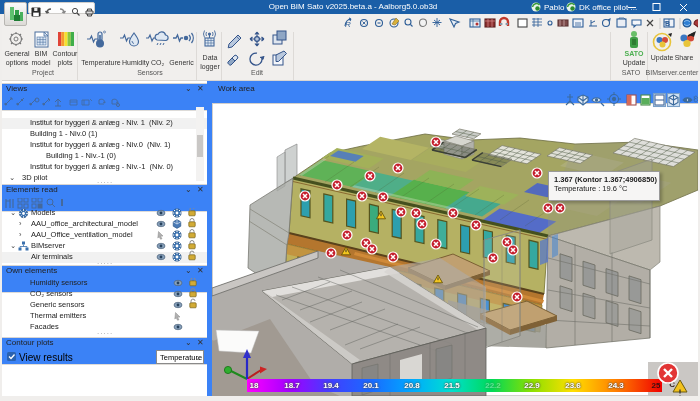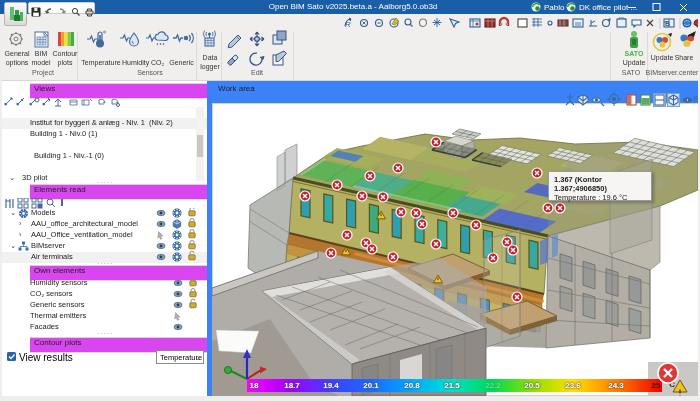--- a/index.html
+++ b/index.html
@@ -12,29 +12,29 @@
 #quickbar { position:absolute; left:28px; top:2px; width:67px; height:12px; background:#fdfdfd; border:1px solid #cfcdca; border-radius:2px; z-index:5; }
 #title-text { position:absolute; left:228px; top:2px; width:250px; color:#fff; font-size:8px; text-align:center; }
 .tb-right { position:absolute; color:#fff; font-size:8px; }
 
 #ribbon { position:absolute; left:2px; top:14px; width:696px; height:67px; background:#f1efed; border-bottom:1px solid #d8d5d2; }
 .gsep { position:absolute; width:1px; height:58px; background:#dddad7; top:5px; }
 .glabel { position:absolute; top:55px; font-size:7px; color:#555; text-align:center; }
 .blabel { position:absolute; font-size:7px; color:#333; text-align:center; line-height:8.5px; }
 
 #leftcol { position:absolute; left:2px; top:81px; width:205px; height:315px; background:#fff; }
-.phead { position:absolute; left:0; width:205px; height:16px; background:#d946ef; border-top:1px solid #d8d5d2; border-bottom:1px solid #dddbd8; font-size:8px; color:#222; padding:0 0 0 4px;margin-left:28px; }
+.phead { position:absolute; left:0; width:205px; height:28px; background:#3b82f6; border-top:1px solid #d8d5d2; border-bottom:1px solid #dddbd8; font-size:8px; color:#222; padding:0 0 0 4px; }
 .phx { position:absolute; top:0px; font-size:8px; color:#333; }
 .trow { position:absolute; left:0; width:205px; height:11px; font-size:7.5px; color:#222; white-space:nowrap; }
 .trow span.t { position:absolute; top:0px; }
 
 #workarea { position:absolute; left:207px; top:81px; width:491px; height:315px; background:#3b82f6; }
 #watab { position:absolute; left:11px; top:3px; font-size:8px; color:#222; }
 #viewport { position:absolute; left:5px; top:22px; width:486px; height:293px; background:#fff; border:1px solid #d2cfcc; border-right:none; }
-#tooltip { position:absolute; left:341px; top:90px; width:104px; height:30px; background:#f6f5f4; border:1px solid #999; box-shadow:2px 2px 3px rgba(0,0,0,0.25); z-index:20; font-size:7.5px; color:#1a1a1a; padding:3px 0 0 5px; }
+#tooltip { position:absolute; left:341px; top:90px; width:112px; height:30px; background:#f6f5f4; border:1px solid #999; box-shadow:2px 2px 3px rgba(0,0,0,0.25); z-index:20; font-size:7.5px; color:#1a1a1a; padding:3px 0 0 5px; }
 #colorbar { position:absolute; left:40px; top:298px; width:415px; height:13px; z-index:15;
   background:linear-gradient(to right,#ff00ff 0%,#a000ff 10.6%,#4040ff 20.2%,#1a6aff 29.9%,#00a8ff 39.5%,#00e0cf 49.2%,#00d957 59%,#8ce000 68.6%,#ffdf00 78.5%,#ff7f00 88.9%,#f00000 100%);}
 .cbl { position:absolute; top:2px; transform:translateX(-50%); color:#fff; font-size:8px; font-weight:bold; text-shadow:0 0 2px #555,0 0 2px #555; }
 </style>
 </head>
 <body>
 <svg width="0" height="0" style="position:absolute;">
   <defs>
     <g id="i-eye">
         <ellipse rx="4" ry="2.7" fill="#8aa3bd" stroke="#4a6078" stroke-width="0.7"></ellipse>
@@ -301,22 +301,28 @@
         <path d="M108 3c3-2 6 0 6 3l-2-1M108 3v4h5" stroke-width="0.9"></path>
         <circle cx="114" cy="8" r="1.5"></circle>
       </g>
     </svg>
     <div class="trow" style="top:37px;background:#f1f1f1;">
       <span class="t" style="left:28px;">Institut for byggeri &amp; anlæg - Niv. 1&nbsp;&nbsp;(Niv. 2)</span>
     </div>
     <div class="trow" style="top:48px;">
       <span class="t" style="left:28px;">Building 1 - Niv.0 (1)</span>
     </div>
+    <div class="trow" style="top:59px;">
+      <span class="t" style="left:28px;">Institut for byggeri &amp; anlæg - Niv.0&nbsp;&nbsp;(Niv. 1)</span>
+    </div>
     <div class="trow" style="top:70px;">
-      <span class="t" style="left:32px;">Building 1 - Niv.-1 (0)</span>
+      <span class="t" style="left:44px;">Building 1 - Niv.-1 (0)</span>
+    </div>
+    <div class="trow" style="top:81px;">
+      <span class="t" style="left:28px;">Institut for byggeri &amp; anlæg - Niv.-1&nbsp;&nbsp;(Niv. 0)</span>
     </div>
     <div class="trow" style="top:92px;">
       <span class="t" style="left:7px;color:#444;">⌄</span>
       <span class="t" style="left:20px;">3D pilot</span>
     </div>
     <div class="abs" style="left:194px;top:26px;width:8px;height:74px;background:#f3f2f1;">
       <div class="abs" style="left:1px;top:28px;width:6px;height:22px;background:#c9c7c5;"></div>
     </div>
     <div class="abs" style="left:95px;top:99px;width:20px;height:3px;color:#999;font-size:8px;line-height:2px;letter-spacing:1px;">.....</div>
 
@@ -702,21 +708,21 @@
     <div id="tooltip"><b>1.367 (Kontor 1.367;4906850)</b><br>Temperature : 19.6 °C</div>
     <div class="abs" style="left:441px;top:281px;width:50px;height:34px;background:#cac7c4;z-index:14;"></div>
     <div id="colorbar">
       <span class="cbl" style="left:7px;">18</span>
       <span class="cbl" style="left:45px;">18.7</span>
       <span class="cbl" style="left:84px;">19.4</span>
       <span class="cbl" style="left:124px;">20.1</span>
       <span class="cbl" style="left:165px;">20.8</span>
       <span class="cbl" style="left:205px;">21.5</span>
       <span class="cbl" style="left:246px;opacity:0.35;">22.2</span>
-      <span class="cbl" style="left:285px;">20.5</span>
+      <span class="cbl" style="left:285px;">22.9</span>
       <span class="cbl" style="left:326px;">23.6</span>
       <span class="cbl" style="left:369px;">24.3</span>
       <span class="cbl" style="left:409px;color:#3a1010;text-shadow:none;">25</span>
     </div>
     <span class="abs" style="left:459px;top:299px;font-size:8px;font-weight:bold;color:#33201c;z-index:16;">°C</span>
     <svg class="abs" style="left:448px;top:281px;z-index:22;" width="43" height="34" viewBox="0 0 43 34">
       <path d="M24,16 L31,4 L38,16 Z" fill="#f2c11c" stroke="#6a5a10" stroke-width="1" transform="translate(-6,14)"></path>
       <path d="M31,13.5 v4 m0,2 v0.5" stroke="#333" stroke-width="1.3" transform="translate(-6,14)" fill="none"></path>
       <circle cx="13" cy="11" r="10" fill="#e23535" stroke="#fff" stroke-width="1.6"></circle>
       <path d="M9,7 L17,15 M17,7 L9,15" stroke="#fff" stroke-width="2.4" fill="none"></path>

